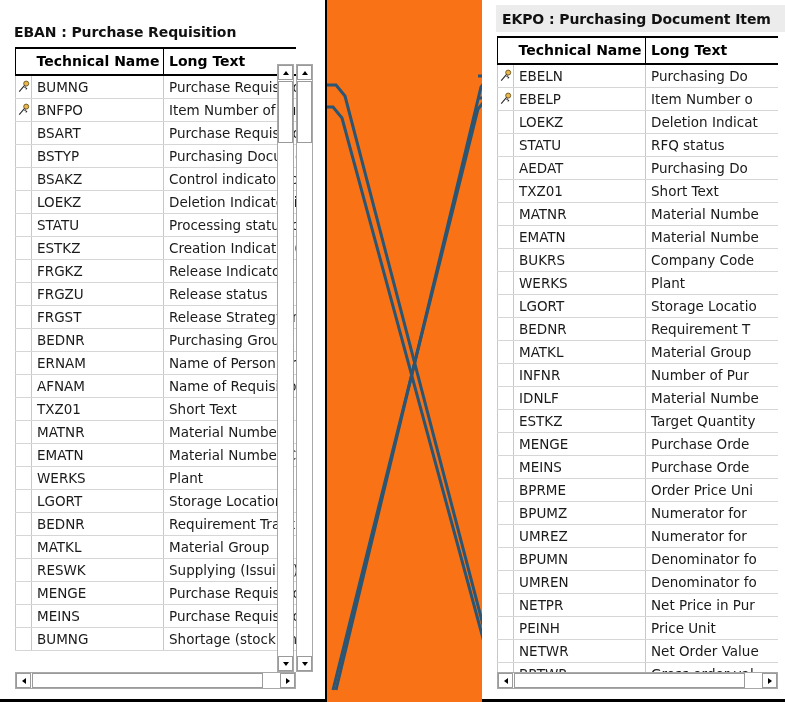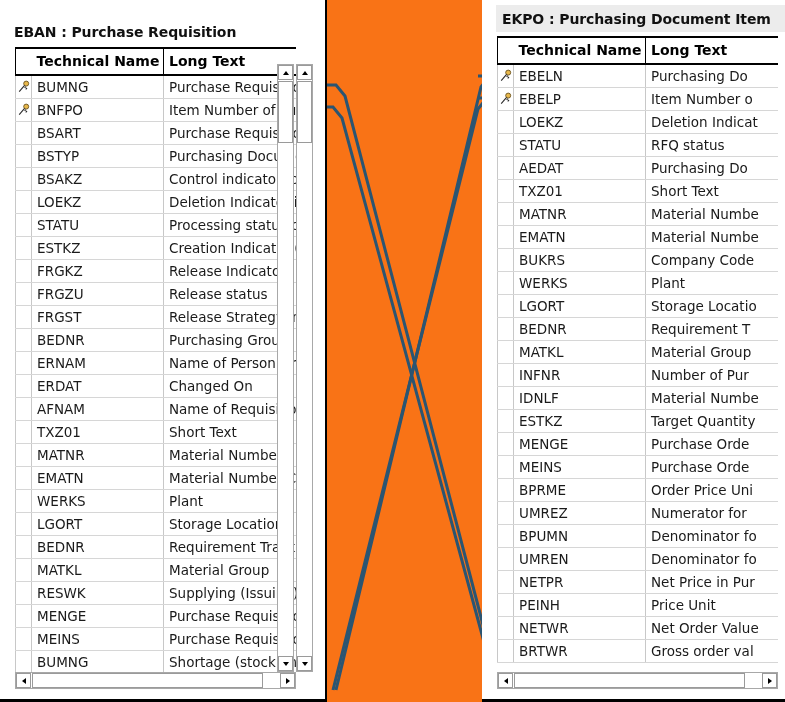--- a/index.html
+++ b/index.html
@@ -248,25 +248,20 @@
               <td>BEDNR</td>
               <td>Purchasing Group</td>
             </tr>
             <tr>
               <td class="keycol"></td>
               <td>ERNAM</td>
               <td>Name of Person who</td>
             </tr>
             <tr>
               <td class="keycol"></td>
-              <td>ERDAT</td>
-              <td>Changed On</td>
-            </tr>
-            <tr>
-              <td class="keycol"></td>
               <td>AFNAM</td>
               <td>Name of Requisitioner</td>
             </tr>
             <tr>
               <td class="keycol"></td>
               <td>TXZ01</td>
               <td>Short Text</td>
             </tr>
             <tr>
               <td class="keycol"></td>
@@ -464,20 +459,25 @@
               <td>MEINS</td>
               <td>Purchase Orde</td>
             </tr>
             <tr>
               <td class="keycol"></td>
               <td>BPRME</td>
               <td>Order Price Uni</td>
             </tr>
             <tr>
               <td class="keycol"></td>
+              <td>BPUMZ</td>
+              <td>Numerator for</td>
+            </tr>
+            <tr>
+              <td class="keycol"></td>
               <td>UMREZ</td>
               <td>Numerator for</td>
             </tr>
             <tr>
               <td class="keycol"></td>
               <td>BPUMN</td>
               <td>Denominator fo</td>
             </tr>
             <tr>
               <td class="keycol"></td>

